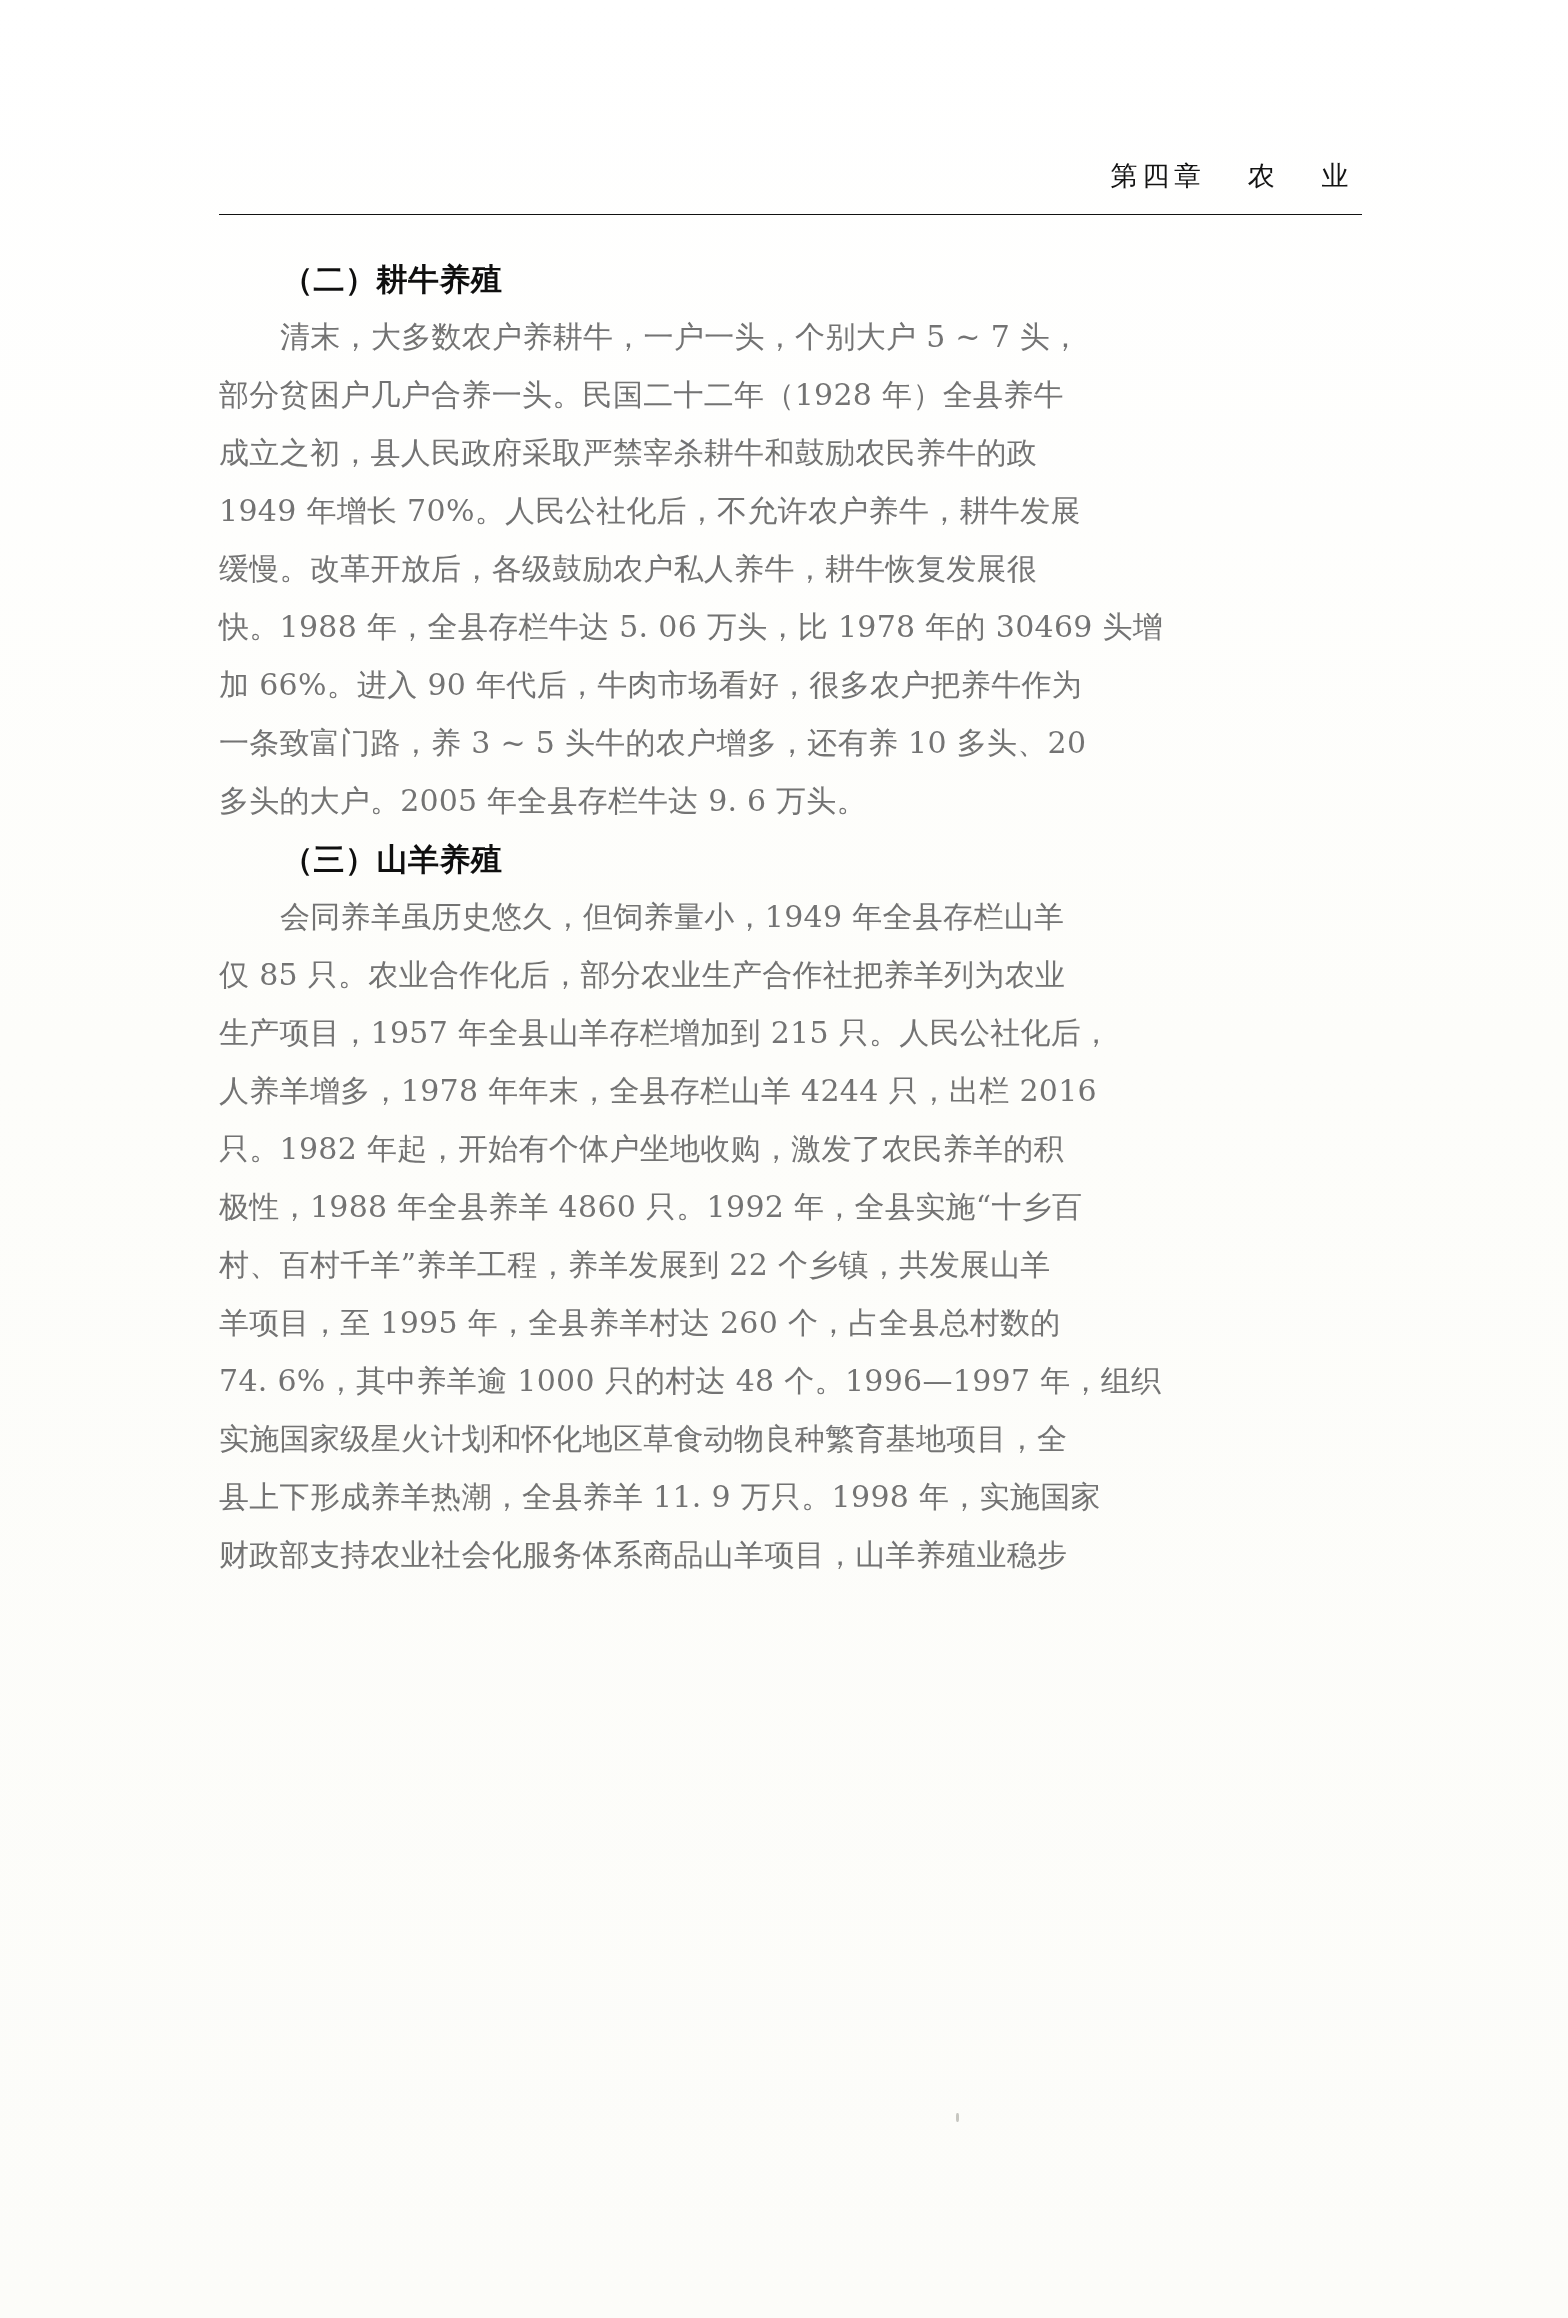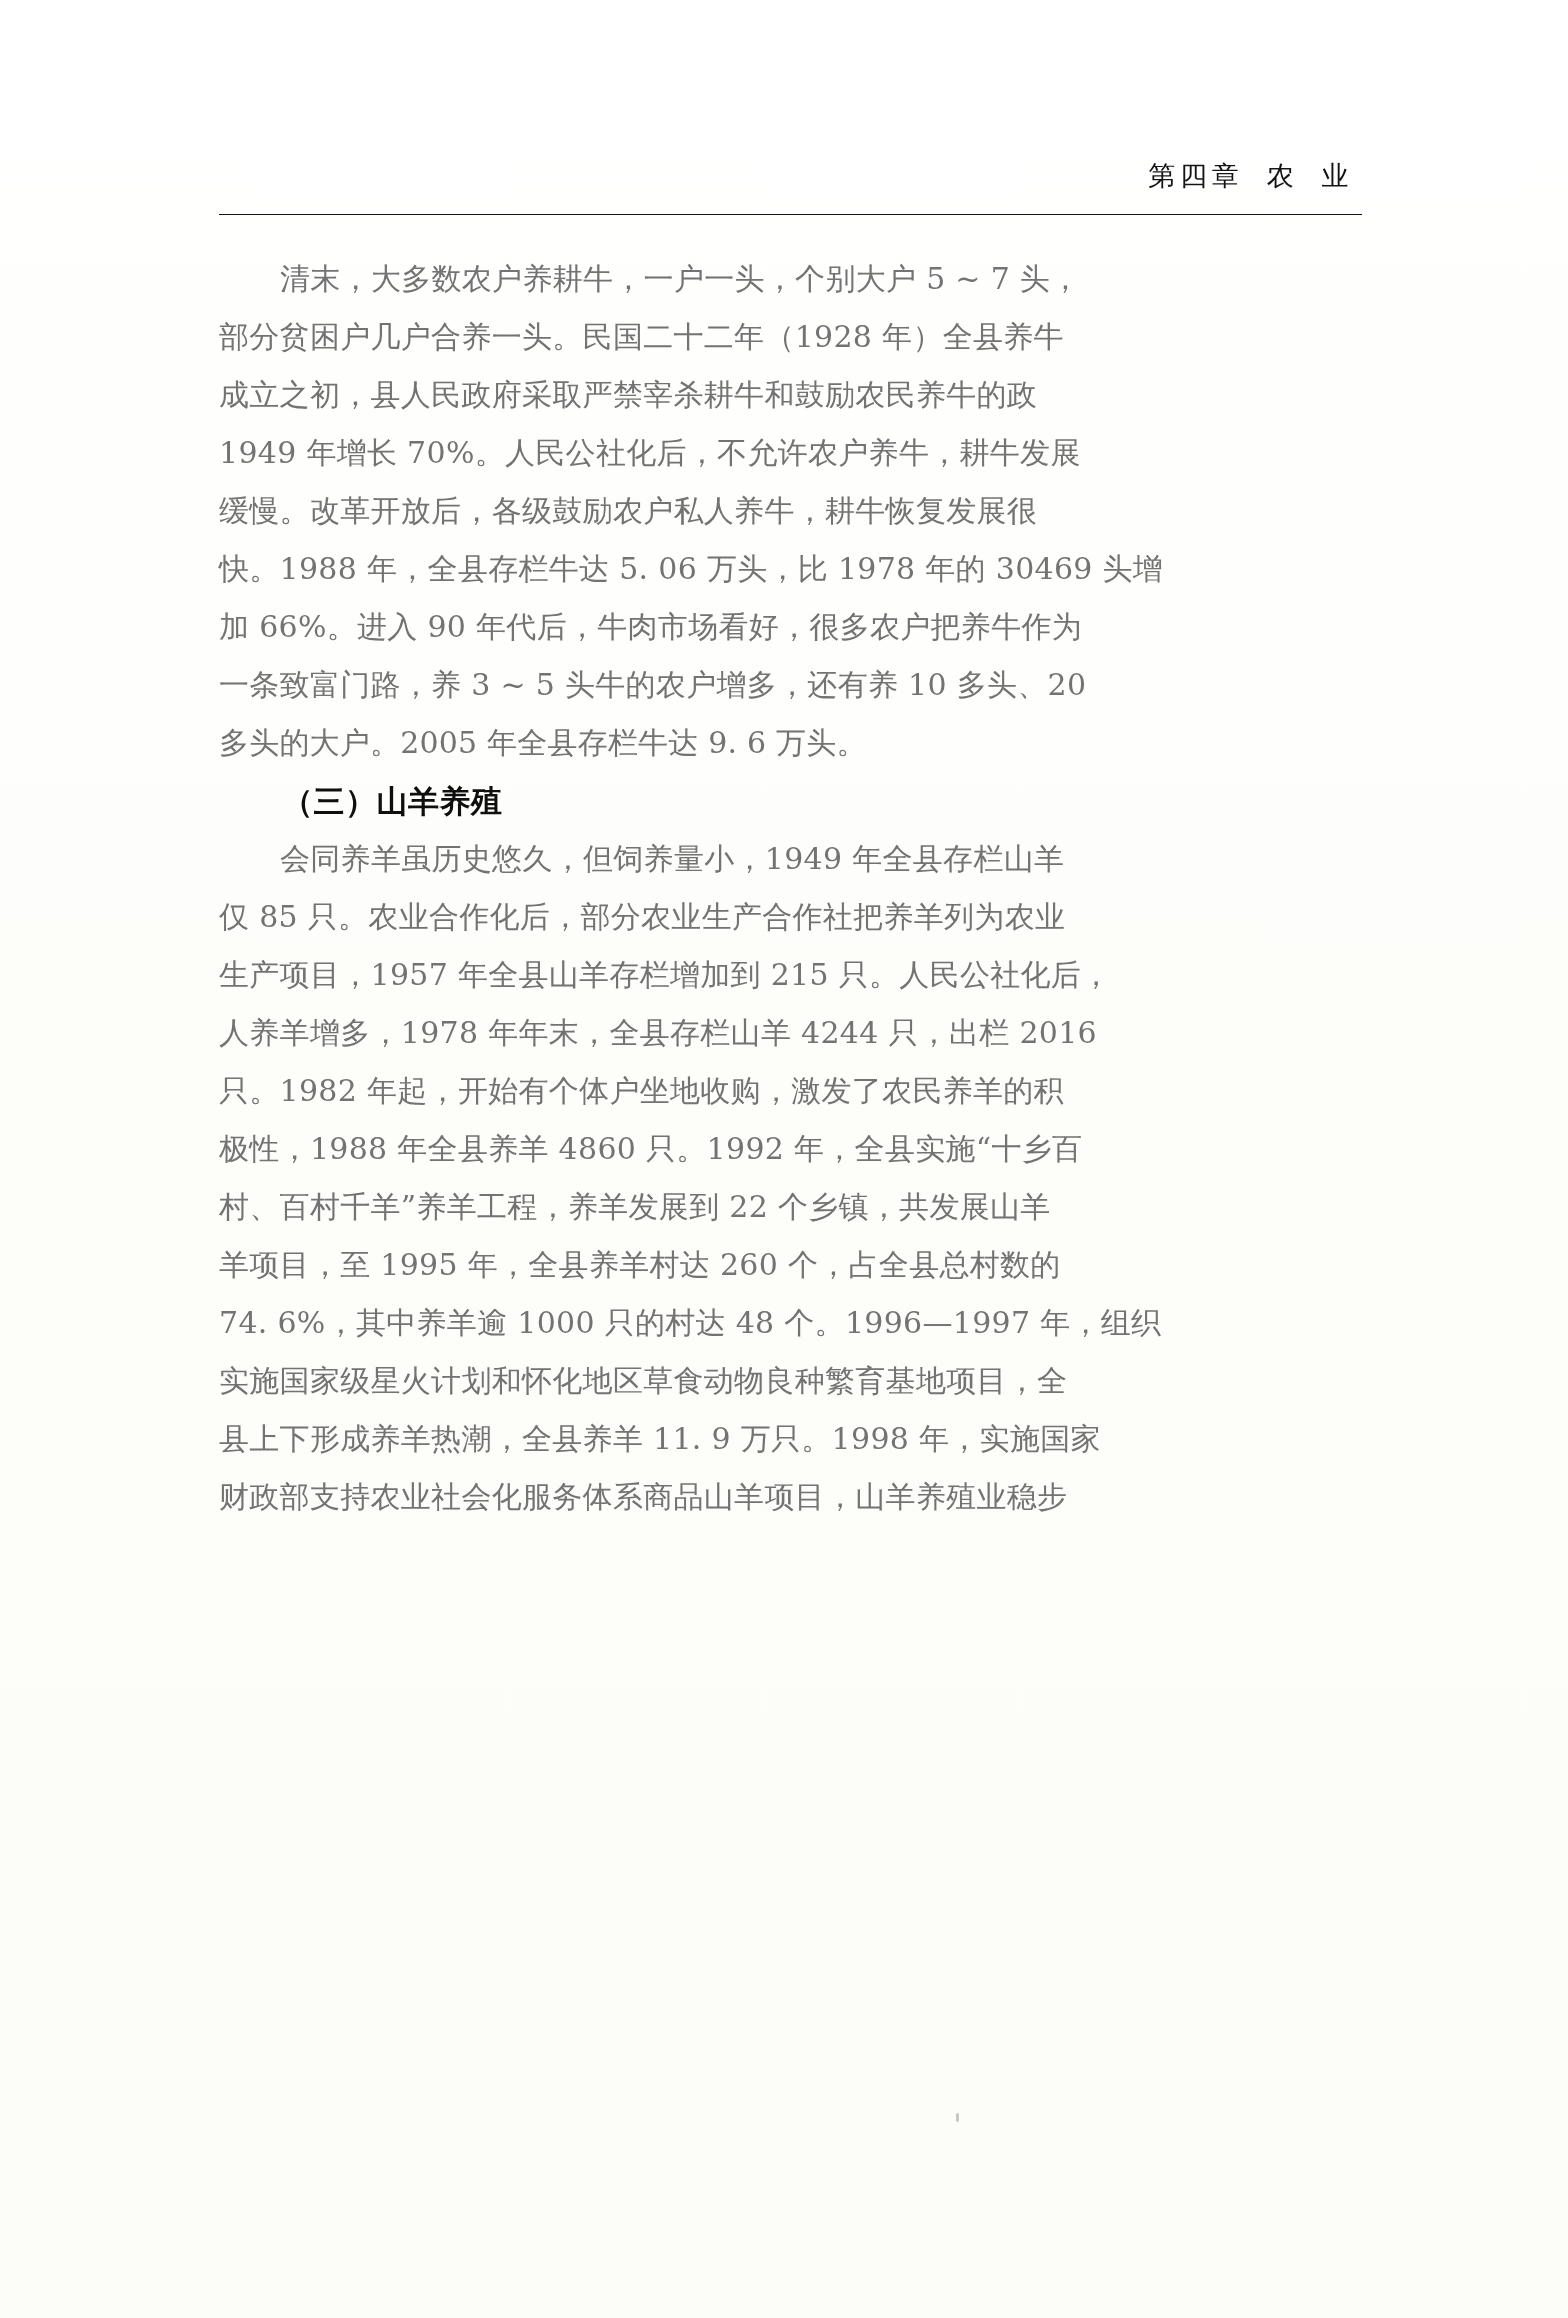--- a/index.html
+++ b/index.html
@@ -38,21 +38,21 @@
     position: absolute;
     top: 158px;
     left: 219px;
     width: 1143px;
     height: 67px;
   }
   .runhead-text {
     position: absolute;
     right: 8.6px;
     top: 0;
-    font-family: Liberation Serif, serif;
+    font-family: Liberation Mono, monospace;
     font-size: 27px;
     letter-spacing: 4.8px;
     color: #141414;
     white-space: pre;
   }
   .runhead-rule {
     position: absolute;
     left: 0;
     right: 0;
     top: 56px;
@@ -115,20 +115,21 @@
 <div class="page">
   <div class="content">
 
     <div class="runhead">
       <div class="runhead-text">第四章  农  业</div>
       <div class="runhead-rule"></div>
     </div>
 
     <div class="body-block">
 
+      <h2 class="section-heading">（二）耕牛养殖</h2>
 
       <p class="para">
         <span class="ln indent just">清末，大多数农户养耕牛，一户一头，个别大户 5 ~ 7 头，</span>
         <span class="ln just">部分贫困户几户合养一头。民国二十二年（1928 年）全县养牛</span>
         <span class="ln just">成立之初，县人民政府采取严禁宰杀耕牛和鼓励农民养牛的政</span>
         <span class="ln just">1949 年增长 70%。人民公社化后，不允许农户养牛，耕牛发展</span>
         <span class="ln just">缓慢。改革开放后，各级鼓励农户私人养牛，耕牛恢复发展很</span>
         <span class="ln just">快。1988 年，全县存栏牛达 5. 06 万头，比 1978 年的 30469 头增</span>
         <span class="ln just">加 66%。进入 90 年代后，牛肉市场看好，很多农户把养牛作为</span>
         <span class="ln just">一条致富门路，养 3 ~ 5 头牛的农户增多，还有养 10 多头、20</span>

